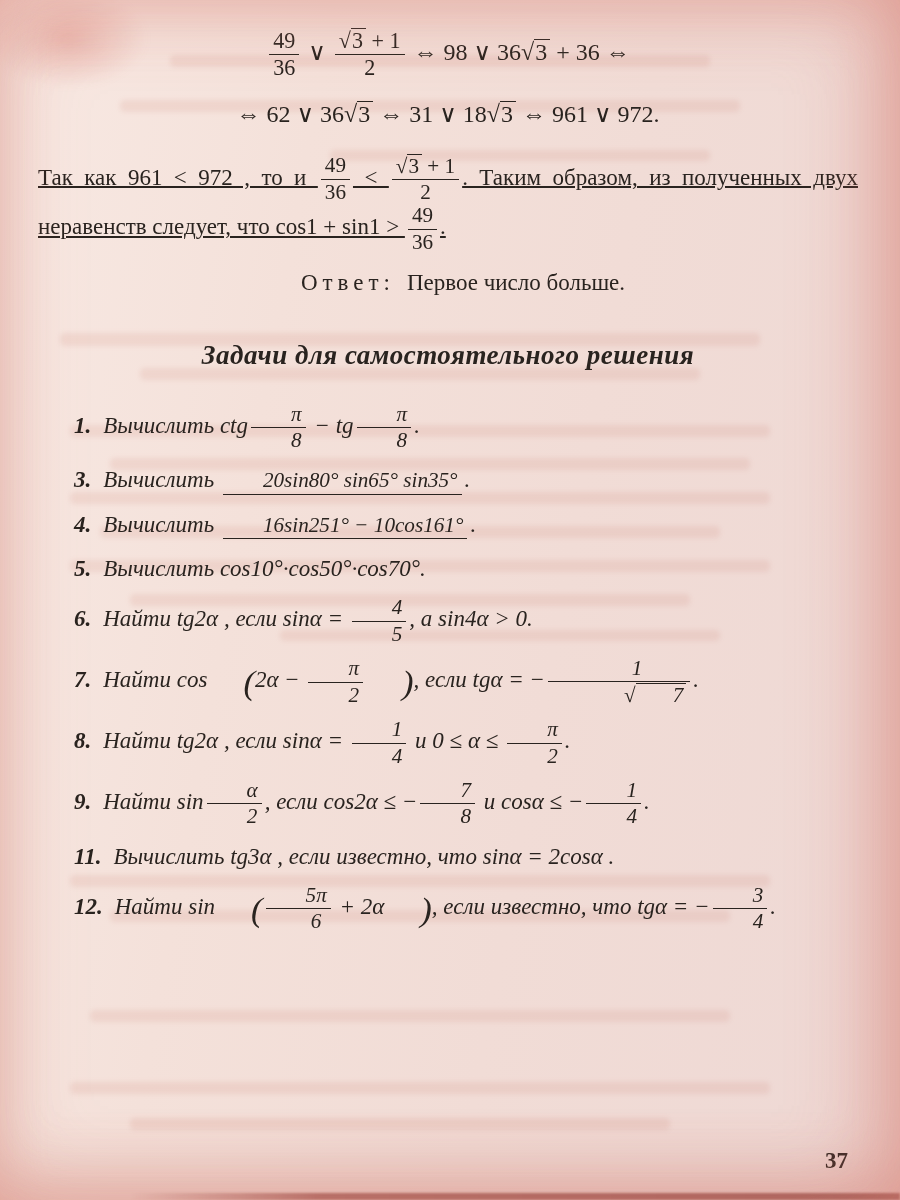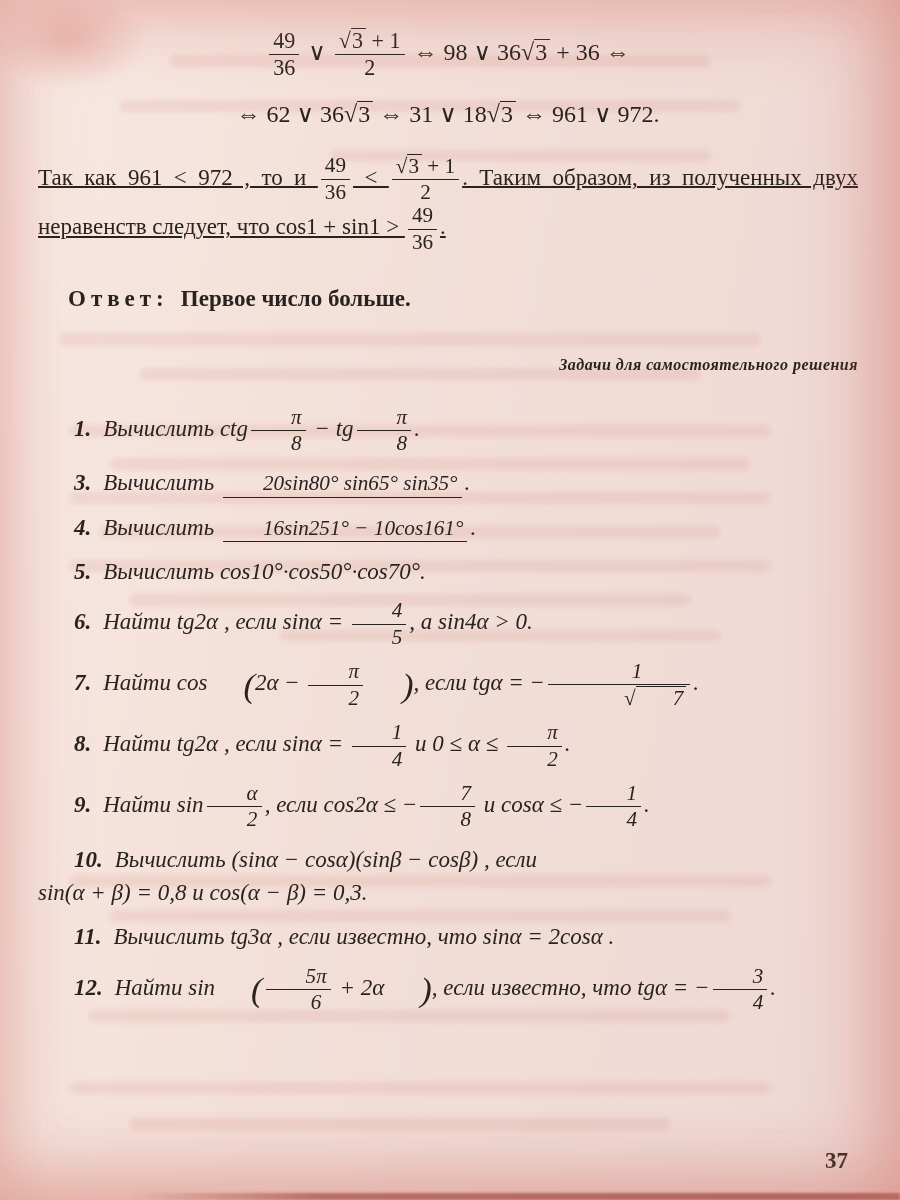--- a/index.html
+++ b/index.html
@@ -16,23 +16,23 @@
   .smudge-tl{position:absolute;left:-12px;top:-12px;width:160px;height:100px;
     background:radial-gradient(closest-side,rgba(205,70,55,0.28),rgba(205,70,55,0));filter:blur(4px);}
   .bottom-strip{position:absolute;left:130px;right:0;bottom:0;height:7px;
     background:linear-gradient(90deg,rgba(110,22,16,0) 0%,rgba(116,24,18,0.55) 25%,rgba(104,20,15,0.6) 100%);
     filter:blur(1px);}
   .content{position:absolute;left:38px;right:42px;top:0;}
   .mathline{text-align:center;font-size:24px;line-height:1.3;}
   .l1{margin-top:28px;}
   .l2{margin-top:18px;}
   .para{margin-top:24px;font-size:23px;line-height:1.7;text-align:justify;text-decoration:underline;}
-  .answer{margin-top:32px;font-size:23px;font-weight:bold;text-indent:30px;}
+  .answer{margin-top:16px;font-size:23px;font-weight:normal;text-indent:30px;text-align:center;}
   .answer-label{letter-spacing:5px;margin-right:12px;}
-  .heading{margin-top:44px;text-align:right;font-size:16px;font-weight:bold;font-style:italic;letter-spacing:0.5px;}
+  .heading{margin-top:44px;text-align:center;font-size:27px;font-weight:bold;font-style:italic;letter-spacing:0.5px;}
   .problems{margin-top:32px;font-size:23px;font-style:italic;}
   .problem{margin-bottom:11px;line-height:1.45;text-indent:36px;}
   .pnum{font-weight:bold;margin-right:12px;}
   .frac{display:inline-block;vertical-align:middle;text-align:center;line-height:1.1;margin:0 3px;font-size:0.92em;}
   .frac>.num{display:block;padding:0 4px 1px;border-bottom:1.6px solid currentColor;}
   .frac>.den{display:block;padding:1px 4px 0;}
   .sqrt{display:inline-flex;align-items:stretch;}
   .rsign{line-height:1.05;align-self:flex-end;}
   .rbody{border-top:1.6px solid currentColor;padding:0 3px 0 1px;line-height:1.05;}
   .bigp{display:inline-block;font-size:150%;vertical-align:middle;line-height:0;font-weight:400;}
@@ -116,23 +116,20 @@
                   <span class="rbody">7</span>
                 </span></span></span>.</span>
       </div>
       <div class="problem">
         <b class="pnum">8.</b><span>Найти tg2α , если sinα = <span class="frac"><span class="num">1</span><span class="den">4</span></span> и 0 ≤ α ≤ <span class="frac"><span class="num">π</span><span class="den">2</span></span>.</span>
       </div>
       <div class="problem">
         <b class="pnum">9.</b><span>Найти sin<span class="frac"><span class="num">α</span><span class="den">2</span></span>, если cos2α ≤ −<span class="frac"><span class="num">7</span><span class="den">8</span></span> и cosα ≤ −<span class="frac"><span class="num">1</span><span class="den">4</span></span>.</span>
       </div>
       <div class="problem">
-        <b class="pnum">10.</b><span>Вычислить (sinα − cosα)(sinβ − cosβ) , если<br>sin(α + β) = 0,8 и cos(α − β) = 0,3.</span>
-      </div>
-      <div class="problem">
         <b class="pnum">11.</b><span>Вычислить tg3α , если известно, что sinα = 2cosα .</span>
       </div>
       <div class="problem">
         <b class="pnum">12.</b><span>Найти sin<span class="bigp">(</span><span class="frac"><span class="num">5π</span><span class="den">6</span></span> + 2α<span class="bigp">)</span>, если известно, что tgα = −<span class="frac"><span class="num">3</span><span class="den">4</span></span>.</span>
       </div>
 
     </div>
   </div>
 
   <div class="pageno">37</div>

